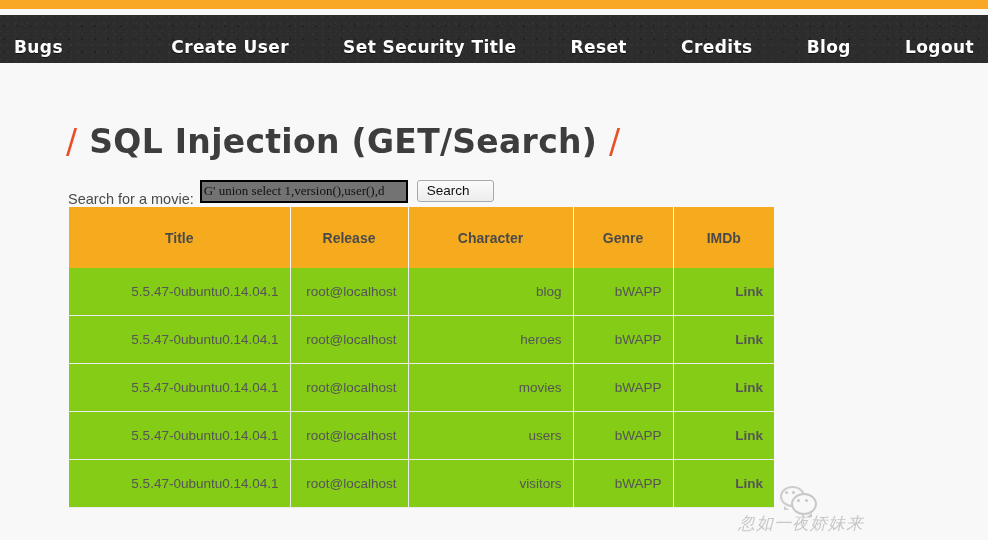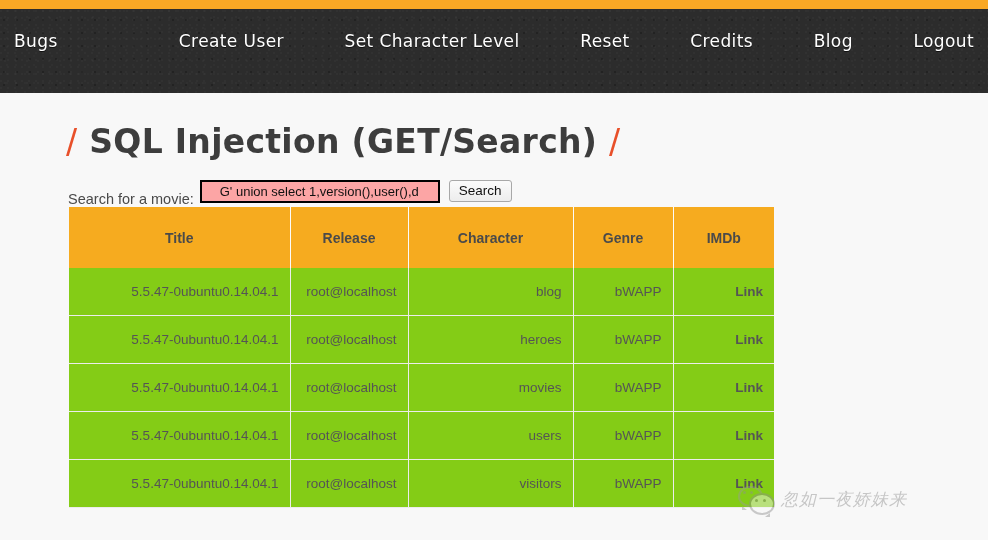--- a/index.html
+++ b/index.html
@@ -20,30 +20,31 @@
     position: absolute;
     top: 0; left: 0;
     width: 988px;
     height: 9px;
     background: #f9a825;
   }
 
   
   .navbar {
     position: absolute;
-    top: 9px; left: 0;
+    top: 15px; left: 0;
     width: 988px;
-    height: 84px;
+    height: 48px;
     background: #2c2c2c;
     background-image:
       radial-gradient(circle at 13% 31%, rgba(255,255,255,0.025) 0 1px, transparent 1px),
       radial-gradient(circle at 47% 71%, rgba(255,255,255,0.022) 0 1px, transparent 1px),
       radial-gradient(circle at 78% 19%, rgba(255,255,255,0.02) 0 1px, transparent 1px),
       radial-gradient(circle at 29% 85%, rgba(0,0,0,0.22) 0 1px, transparent 1px);
     background-size: 7px 7px, 11px 11px, 9px 9px, 13px 13px;
+    font-weight: bold;
   }
   .nav-list {
     position: absolute;
     top: 22px;
     left: 0;
     width: 988px;
     display: flex;
     align-items: baseline;
     padding: 0 14px;
     box-sizing: border-box;
@@ -89,38 +90,38 @@
   .search-label {
     font-size: 14.5px;
     color: #4a4a4a;
     margin-right: 6px;
     white-space: nowrap;
     margin-top: 16px;
   }
   .search-input {
     width: 200px;
     height: 17px;
-    font-family: Liberation Sans, sans-serif;
+    font-family: Liberation Serif, serif;
     font-size: 13px;
     color: #111;
     border: 2px solid #000;
-    background: #fca5a5;
-    padding: 1px 18px;
+    background: #737373;
+    padding: 1px 2px;
     box-sizing: content-box;
     outline: none;
   }
   .search-button {
     margin-left: 9px;
     font-family: "Liberation Sans", sans-serif;
     font-size: 13.5px;
     color: #111;
     background: linear-gradient(#fbfbfb, #ededed);
     border: 1px solid #a8a8a8;
     border-radius: 3px;
-    padding: 2px 9px 3px 9px;
+    padding: 2px 23px 3px 9px;
     cursor: pointer;
   }
 
   
   .results-table {
     position: absolute;
     top: 207px;
     left: 69px;
     width: 705px;
     border-collapse: collapse;
@@ -166,20 +167,21 @@
 
   
   .watermark {
     position: absolute;
     top: 486px;
     left: 738px;
     display: flex;
     align-items: center;
     opacity: 0.45;
     user-select: none;
+    flex-direction: column;
   }
   .wm-icon {
     width: 34px;
     height: 26px;
     position: relative;
     margin-right: 9px;
   }
   .wm-bubble-back {
     position: absolute;
     left: 0; top: 0;
@@ -237,21 +239,21 @@
 
 <div class="top-strip"></div>
 
 <nav class="navbar">
   <div class="nav-list">
     <span class="nav-item">Bugs</span>
     <span class="nav-spacer"></span>
     <span class="nav-spacer"></span>
     <span class="nav-item">Create User</span>
     <span class="nav-spacer"></span>
-    <span class="nav-item">Set Character Level</span>
+    <span class="nav-item">Set Security Title</span>
     <span class="nav-spacer"></span>
     <span class="nav-item">Reset</span>
     <span class="nav-spacer"></span>
     <span class="nav-item">Credits</span>
     <span class="nav-spacer"></span>
     <span class="nav-item">Blog</span>
     <span class="nav-spacer"></span>
     <span class="nav-item">Logout</span>
   </div>
 </nav>

